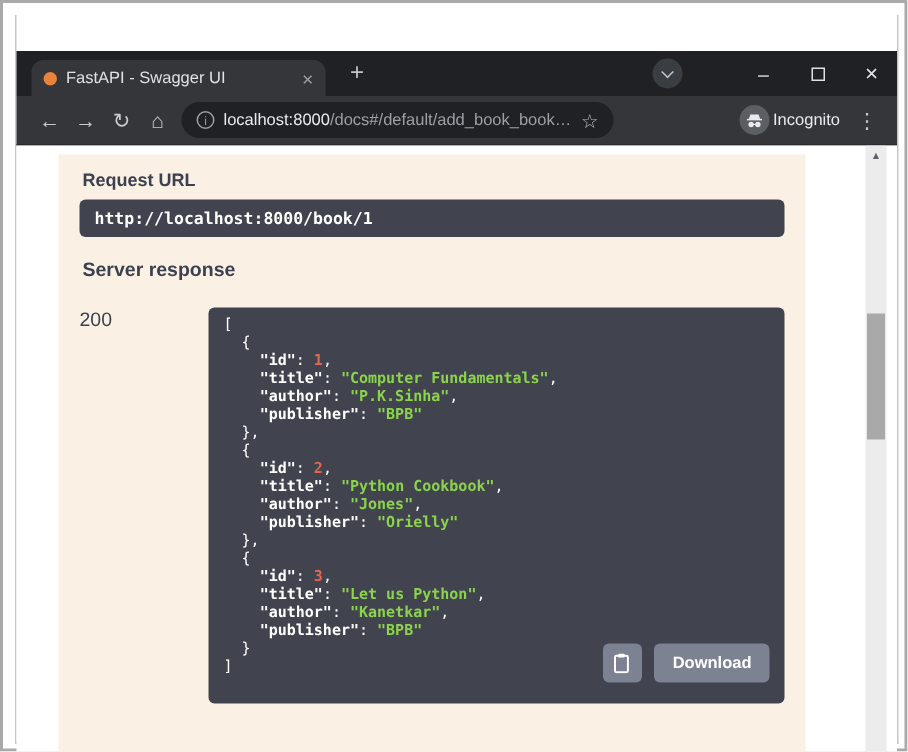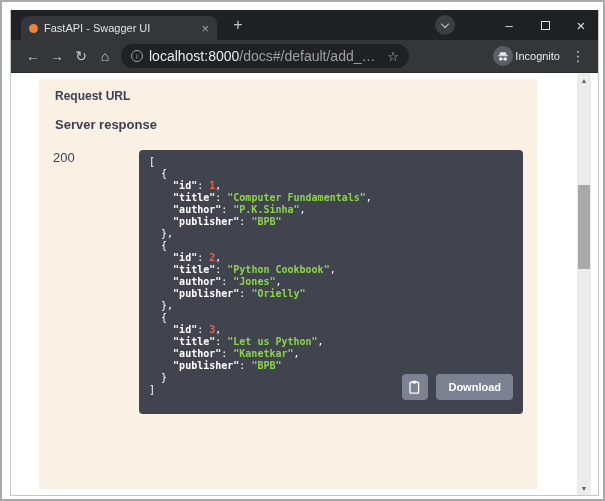--- a/index.html
+++ b/index.html
@@ -4,21 +4,21 @@
 <style>
   * { margin:0; padding:0; box-sizing:border-box; }
   html,body { width:605px; height:501px; overflow:hidden; background:#fff;
               font-family:"Liberation Sans", sans-serif; }
   .screen { position:relative; width:605px; height:501px; background:#fff;
             border:2px solid #a9a9a9; }
   .window { position:absolute; left:8px; top:8px; width:589px; height:486px;
             border:1px solid #c6c6c6; border-top:none; background:#fff; }
 
   
-  .tabbar { position:relative; height:30px; background:#202124; }
+  .tabbar { position:relative; height:30px; background:#202124;margin-top:24px; }
   .tab { position:absolute; left:10px; top:6px; width:196px; height:24px;
          background:#35363a; border-radius:8px 8px 0 0; display:flex;
          align-items:center; padding:0 8px; gap:6px; cursor:default; }
   .favicon { width:9px; height:9px; border-radius:50%; background:#e8833a; flex:0 0 auto; }
   .tab-title { flex:1; font-size:11px; color:#dfe1e5; white-space:nowrap;
                overflow:hidden; text-overflow:ellipsis; }
   .tab-close { color:#9aa0a6; font-size:13px; line-height:1; }
   .newtab { position:absolute; left:216px; top:4px; width:22px; height:22px;
             color:#c0c4c9; font-size:16px; display:flex; align-items:center; justify-content:center; }
   .tabsearch { position:absolute; left:424px; top:5px; width:20px; height:20px;
@@ -35,21 +35,21 @@
 
   
   .toolbar { height:33px; background:#35363a; display:flex; align-items:center;
              padding:0 10px; border-bottom:1px solid #2a2b2e; }
   .nav-icon { width:24px; text-align:center; color:#c6cace; font-size:14px; flex:0 0 auto; }
   .addr { width:288px; height:24px; margin-left:4px; background:#202124;
           border-radius:12px; display:flex; align-items:center; padding:0 10px; gap:6px; }
   .info-i { width:12px; height:12px; border:1px solid #9aa0a6; border-radius:50%;
             color:#9aa0a6; font-size:8px; display:flex; align-items:center;
             justify-content:center; flex:0 0 auto; }
-  .urltext { flex:1; display:flex; overflow:hidden; font-size:14px; white-space:nowrap; }
+  .urltext { flex:1; display:flex; overflow:hidden; font-size:11px; white-space:nowrap; }
   .host { color:#e8eaed; }
   .path { color:#9aa0a6; overflow:hidden; text-overflow:ellipsis; }
   .star { color:#b9bdc2; font-size:13px; flex:0 0 auto; }
   .incog { margin-left:auto; display:flex; align-items:center; gap:2px; }
   .incog-circle { width:20px; height:20px; border-radius:50%; background:#5b5f63;
                   display:flex; align-items:center; justify-content:center; }
   .incog-label { color:#e8eaed; font-size:11px; }
   .menu { width:20px; text-align:center; color:#c6cace; font-size:14px; margin-left:8px; }
 
   
@@ -143,20 +143,21 @@
         </span>
         <span class="incog-label">Incognito</span>
       </div>
       <div class="menu">⋮</div>
     </div>
 
     <div class="content">
       <div class="opblock">
 
         <div class="sec-label req-label">Request URL</div>
+        <div class="req-box">http://localhost:8000/book/1</div>
 
         <div class="server-label">Server response</div>
 
 
         <div class="resp-row">
           <div class="row-code">200</div>
           <div class="row-details">
             <div class="codeblock">
                 <div class="code-line"><span class="tok-p">[</span></div>
                 <div class="code-line">  <span class="tok-p">{</span></div>

